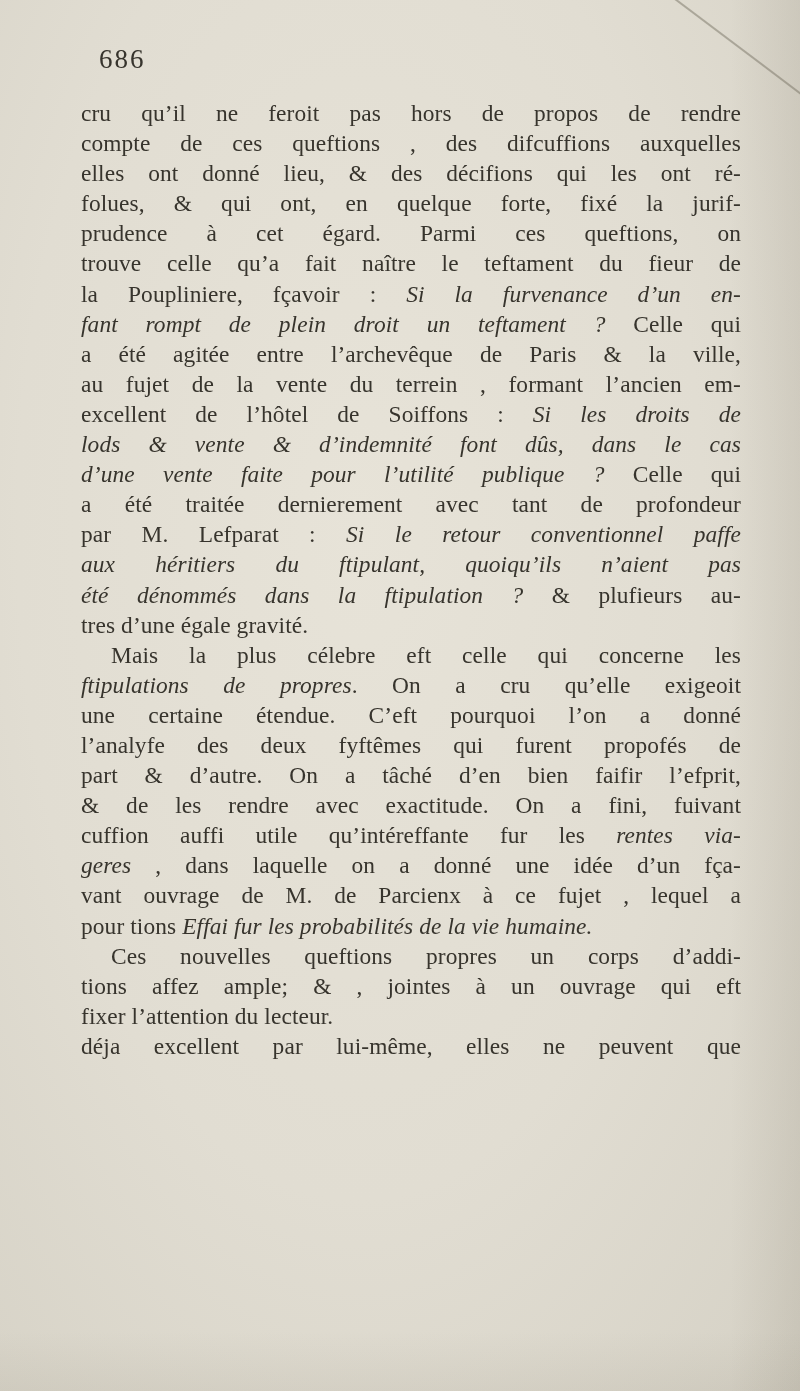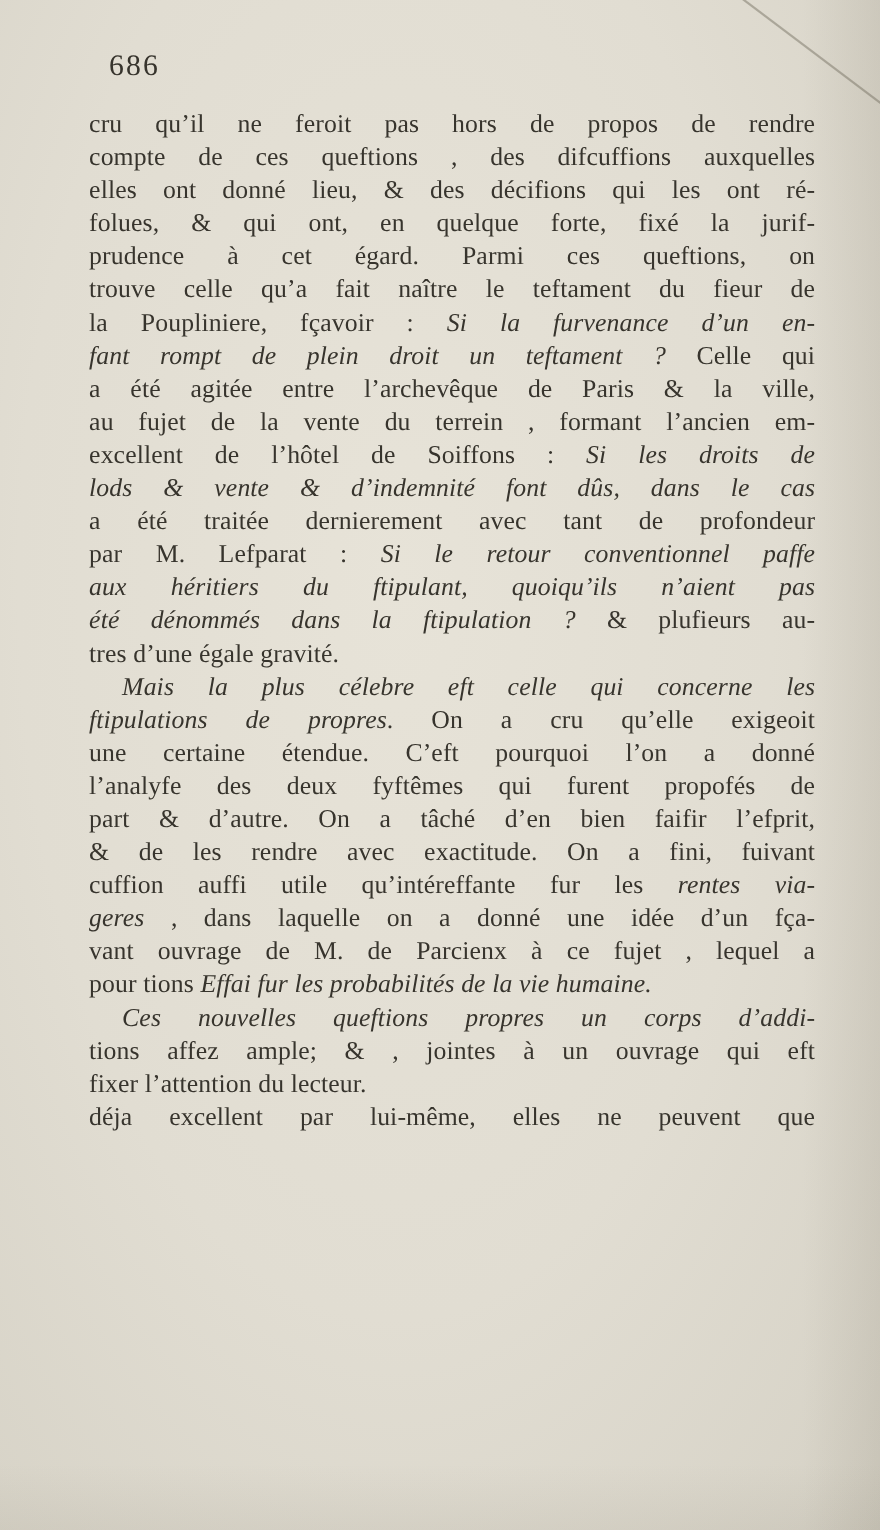--- a/index.html
+++ b/index.html
@@ -42,21 +42,21 @@
     letter-spacing: 0.1px;
     margin-left: 24px;
   }
   .line {
     text-align: justify;
     text-align-last: justify;
     white-space: nowrap; 
   }
   .line { white-space: normal; } 
   .line.no-just { text-align-last: left; }
-  .line.indent { text-indent: 30px; font-style: italic; }
+  .line.indent { text-indent: 30px; }
   .italic { font-style: italic; }
 </style>
 </head>
 <body>
 
 <div class="page">
   <div class="corner-mark"></div>
   <div class="shade-right"></div>
   <div class="shade-bottom"></div>
   <div class="pagenum">686</div>
@@ -66,20 +66,21 @@
       <div class="line"><span>elles ont donné lieu, &amp; des décifions qui les ont ré-</span></div>
       <div class="line"><span>folues, &amp; qui ont, en quelque forte, fixé la jurif-</span></div>
       <div class="line"><span>prudence à cet égard. Parmi ces queftions, on</span></div>
       <div class="line"><span>trouve celle qu’a fait naître le teftament du fieur de</span></div>
       <div class="line"><span>la Poupliniere, fçavoir : </span><span class="italic">Si la furvenance d’un en-</span></div>
       <div class="line"><span class="italic">fant rompt de plein droit un teftament ?</span><span> Celle qui</span></div>
       <div class="line"><span>a été agitée entre l’archevêque de Paris &amp; la ville,</span></div>
       <div class="line"><span>au fujet de la vente du terrein , formant l’ancien em-</span></div>
       <div class="line"><span>excellent de l’hôtel de Soiffons : </span><span class="italic">Si les droits de</span></div>
       <div class="line"><span class="italic">lods &amp; vente &amp; d’indemnité font dûs, dans le cas</span></div>
+      <div class="line"><span class="italic">d’une vente faite pour l’utilité publique ?</span><span> Celle qui</span></div>
       <div class="line"><span>a été traitée dernierement avec tant de profondeur</span></div>
       <div class="line"><span>par M. Lefparat : </span><span class="italic">Si le retour conventionnel paffe</span></div>
       <div class="line"><span class="italic">aux héritiers du ftipulant, quoiqu’ils n’aient pas</span></div>
       <div class="line"><span class="italic">été dénommés dans la ftipulation ?</span><span> &amp; plufieurs au-</span></div>
       <div class="line no-just"><span>tres d’une égale gravité.</span></div>
       <div class="line indent"><span>Mais la plus célebre eft celle qui concerne les</span></div>
       <div class="line"><span class="italic">ftipulations de propres</span><span>. On a cru qu’elle exigeoit</span></div>
       <div class="line"><span>une certaine étendue. C’eft pourquoi l’on a donné</span></div>
       <div class="line"><span>l’analyfe des deux fyftêmes qui furent propofés de</span></div>
       <div class="line"><span>part &amp; d’autre. On a tâché d’en bien faifir l’efprit,</span></div>

